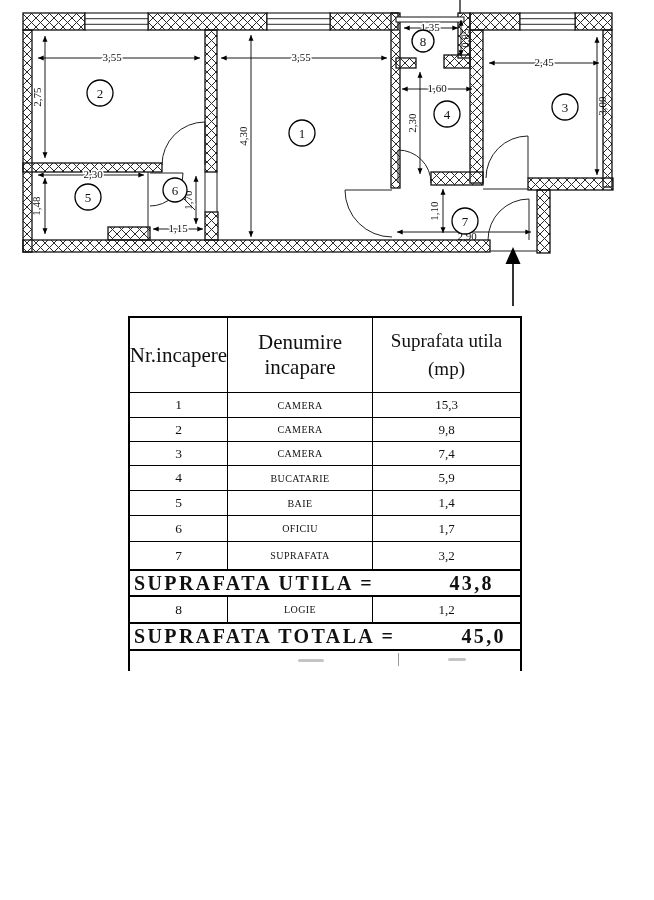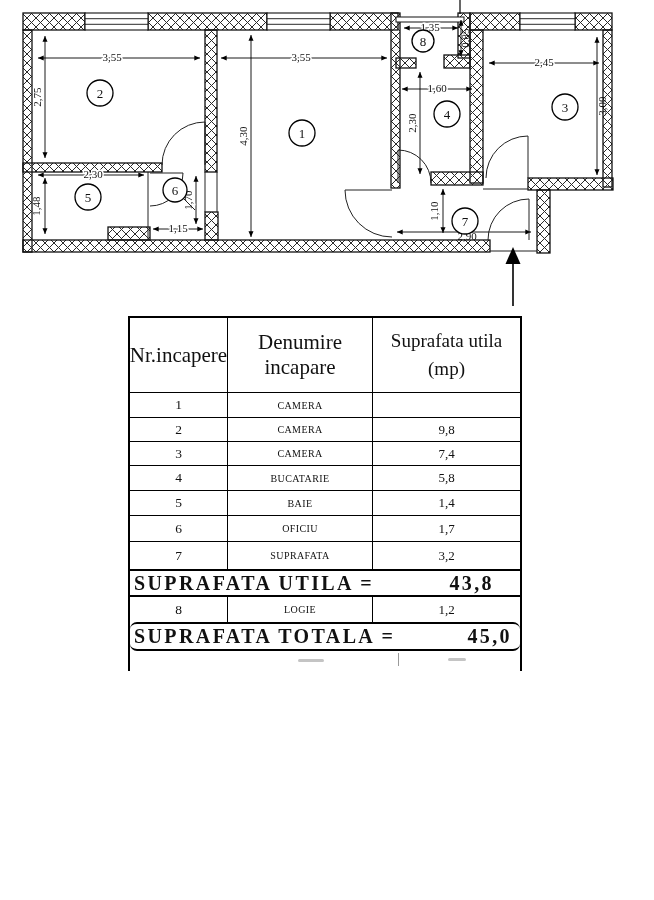--- a/index.html
+++ b/index.html
@@ -24,21 +24,21 @@
   .c2{width:144px;border-right:1.8px solid #000;display:flex;align-items:center;justify-content:center;}
   .c3{flex:1;display:flex;align-items:center;justify-content:center;}
   .hdr .c1,.hdr .c2{font-size:21px;text-align:center;}
   .hdr .c3{flex-direction:column;font-size:19px;line-height:1.45;}
   .nrcell{font-size:13.5px;}
   .namecell{font-size:10px;letter-spacing:0.4px;}
   .areacell{font-size:13px;}
   .total{border-top:2.6px solid #000;border-bottom:2.6px solid #000;
          display:flex;align-items:center;justify-content:space-between;
          font-weight:bold;font-size:20px;letter-spacing:2.4px;padding:1px 26px 1px 4px;}
-  .total.t2{padding-right:8px;border-radius:7px;}
+  .total.t2{padding-right:14px;}
   .no-bt{border-top:none;}
   .partial{position:relative;height:20px;border-top:none;}
   .smudge{position:absolute;background:#c4c4c4;border-radius:2px;}
   .fdiv{position:absolute;left:268px;top:2px;height:13px;border-left:1.4px solid #9a9a9a;}
 </style>
 </head>
 <body>
 
 <div class="page">
 
@@ -246,35 +246,36 @@
       <div class="c2">Denumire incapare</div>
       <div class="c3">
         <span>Suprafata utila</span>
         <span>(mp)</span>
       </div>
     </div>
 
     <div class="trow" style="height:24px">
       <div class="c1 nrcell">1</div>
       <div class="c2 namecell">CAMERA</div>
+      <div class="c3 areacell">15,3</div>
     </div>
     <div class="trow" style="height:23px">
       <div class="c1 nrcell">2</div>
       <div class="c2 namecell">CAMERA</div>
       <div class="c3 areacell">9,8</div>
     </div>
     <div class="trow" style="height:23px">
       <div class="c1 nrcell">3</div>
       <div class="c2 namecell">CAMERA</div>
       <div class="c3 areacell">7,4</div>
     </div>
     <div class="trow" style="height:24px">
       <div class="c1 nrcell">4</div>
       <div class="c2 namecell">BUCATARIE</div>
-      <div class="c3 areacell">5,8</div>
+      <div class="c3 areacell">5,9</div>
     </div>
     <div class="trow" style="height:24px">
       <div class="c1 nrcell">5</div>
       <div class="c2 namecell">BAIE</div>
       <div class="c3 areacell">1,4</div>
     </div>
     <div class="trow" style="height:25px">
       <div class="c1 nrcell">6</div>
       <div class="c2 namecell">OFICIU</div>
       <div class="c3 areacell">1,7</div>

